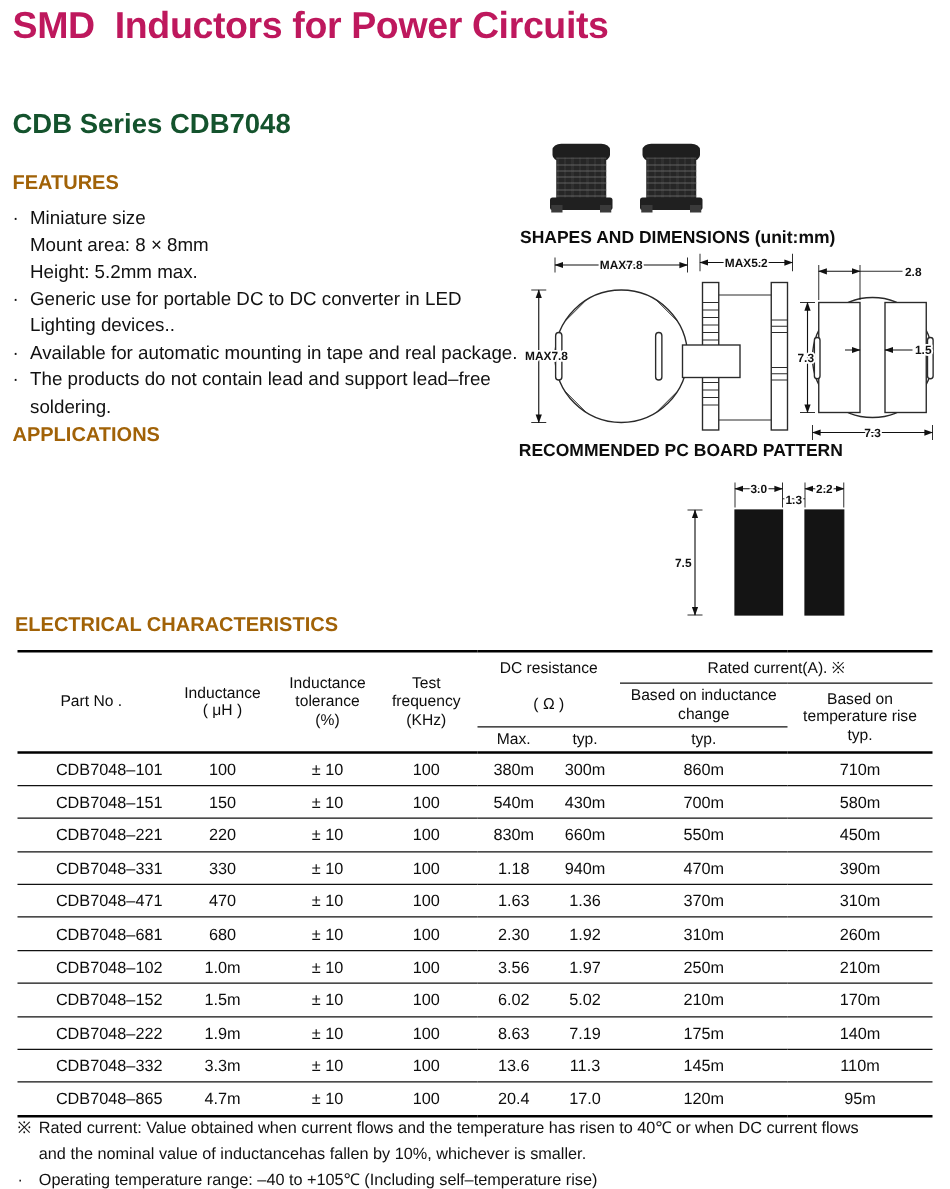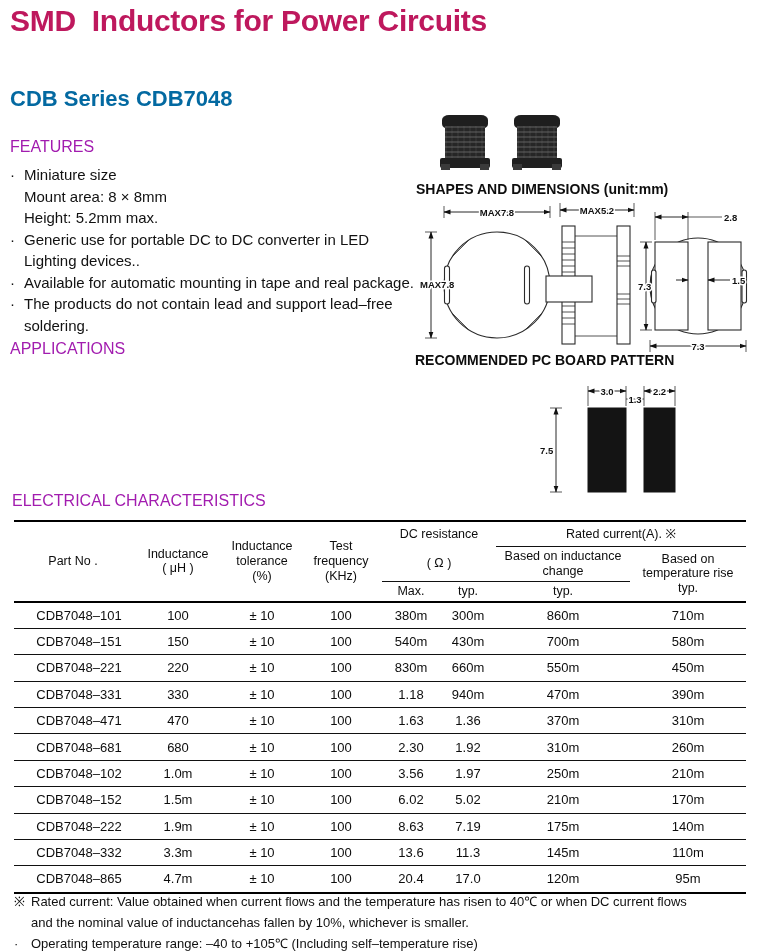--- a/index.html
+++ b/index.html
@@ -1,22 +1,22 @@
 <!DOCTYPE html>
 <html><head>
 <meta charset="utf-8">
 <style>
   html,body{margin:0;padding:0;background:#fff;}
   body{width:760px;height:951px;position:relative;font-family:"Liberation Sans",sans-serif;color:#111;overflow:hidden;}
   .abs{position:absolute;}
 
   .title{left:10px;top:4px;font-size:30px;font-weight:bold;letter-spacing:-.3px;white-space:pre;color:#be185d;}
-  .series{left:10px;top:86px;font-size:22px;font-weight:bold;color:#0369a1;}
-
-  .sec-head{font-size:16px;font-weight:normal;color:#a21caf;}
+  .series{left:10px;top:86px;font-size:22px;font-weight:bold;color:#14532d;}
+
+  .sec-head{font-size:16px;font-weight:bold;color:#a16207;}
   .features{left:10px;top:138px;width:412px;}
   .feat-list{margin-top:8px;font-size:15px;line-height:21.5px;}
   .feat-item{display:flex;}
   .feat-bullet{width:14px;flex:none;text-align:left;}
   .feat-text{white-space:pre-line;flex:1;}
 
   .applications{left:10px;top:340px;width:412px;}
   .app-text{margin-top:9px;font-size:15px;}
 
   .photos{left:438px;top:114px;display:flex;gap:18px;}
@@ -40,21 +40,21 @@
   .pad{fill:#141414;stroke:#141414;}
 
   .elec-head{left:12px;top:492px;}
   .spec-table{position:absolute;left:14px;top:520px;width:732px;border-collapse:collapse;table-layout:fixed;
     border-top:2.5px solid #000;border-bottom:2.5px solid #000;font-size:13px;color:#0d0d0d;}
   .spec-table th{font-weight:normal;font-size:12.5px;text-align:center;vertical-align:middle;padding:2px 1px;line-height:1.18;}
   .pre{white-space:pre-line;}
   .sub-line{border-bottom:1.3px solid #111;}
   .spec-table tbody td{border-top:1.4px solid #111;text-align:center;padding:5.2px 2px;}
   .spec-table tbody tr:first-child td{border-top:2.2px solid #000;}
-  .spec-table tbody td.part{text-align:center;padding-left:14px;}
+  .spec-table tbody td.part{text-align:right;padding-left:14px;}
   .spec-table thead tr.h1 th{height:20px;}
   .spec-table thead tr.h2 th{height:20px;}
   .spec-table thead tr.h3 th{height:15px;}
 
   .notes{left:14px;top:891px;width:740px;font-size:13px;line-height:21px;}
   .note-item{display:flex;}
   .note-marker{width:17px;flex:none;}
   .note-text{white-space:pre-line;flex:1;}
 </style>
 </head>

